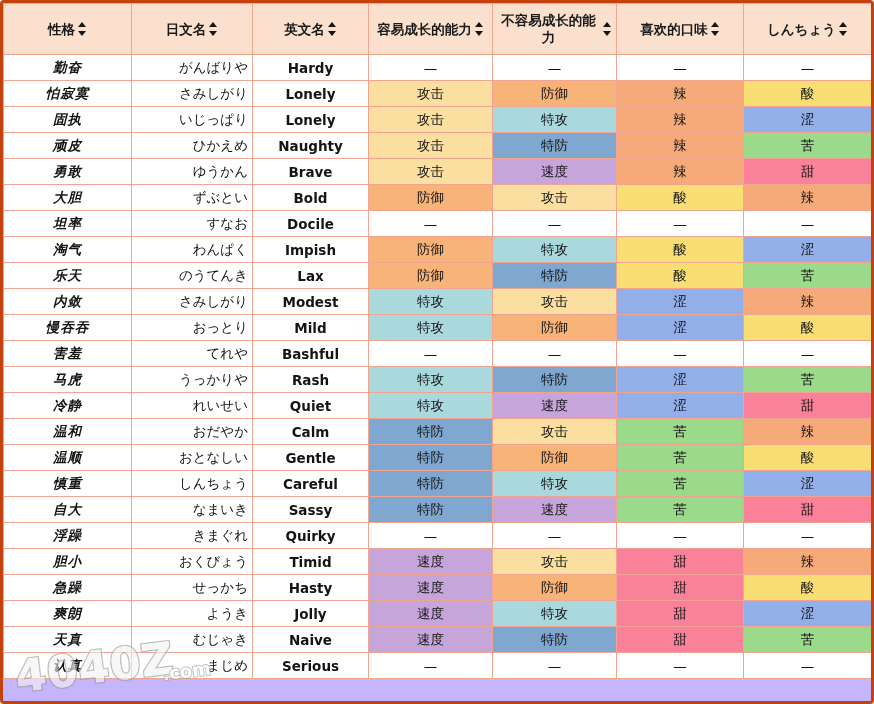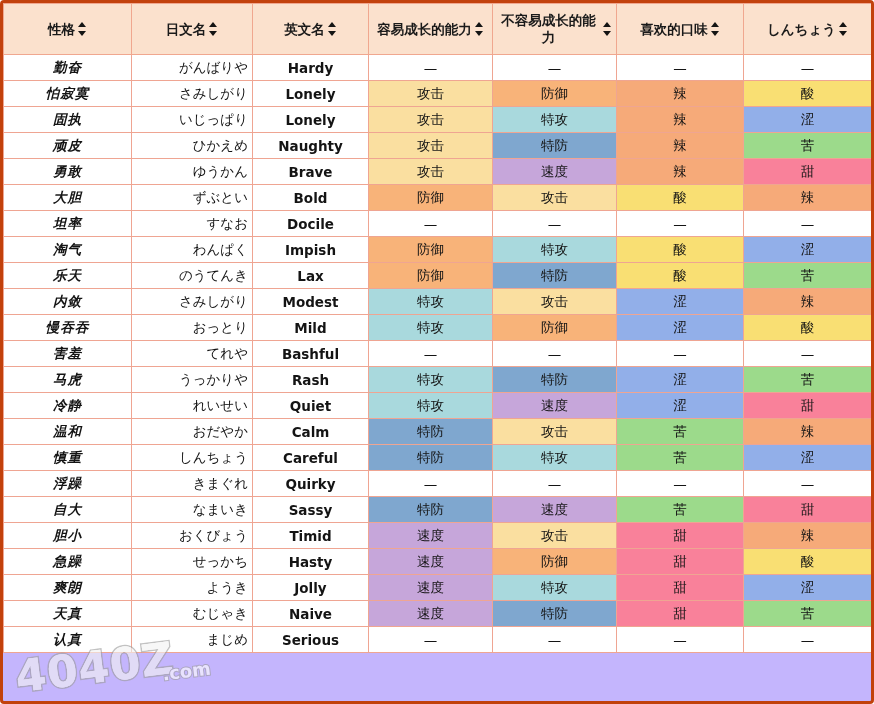--- a/index.html
+++ b/index.html
@@ -321,45 +321,54 @@
         <tr>
           <td class="name-cn">温和</td>
           <td class="name-jp">おだやか</td>
           <td class="name-en">Calm</td>
           <td class=" v-spdef">特防</td>
           <td class=" v-atk">攻击</td>
           <td class=" t-bitter">苦</td>
           <td class=" t-spicy">辣</td>
         </tr>
         <tr>
+          <td class="name-cn">温顺</td>
+          <td class="name-jp">おとなしい</td>
+          <td class="name-en">Gentle</td>
+          <td class=" v-spdef">特防</td>
+          <td class=" v-def">防御</td>
+          <td class=" t-bitter">苦</td>
+          <td class=" t-sour">酸</td>
+        </tr>
+        <tr>
           <td class="name-cn">慎重</td>
           <td class="name-jp">しんちょう</td>
           <td class="name-en">Careful</td>
           <td class=" v-spdef">特防</td>
           <td class=" v-spatk">特攻</td>
           <td class=" t-bitter">苦</td>
           <td class=" t-astr">涩</td>
         </tr>
         <tr>
+          <td class="name-cn">自大</td>
+          <td class="name-jp">なまいき</td>
+          <td class="name-en">Sassy</td>
+          <td class=" v-spdef">特防</td>
+          <td class=" v-speed">速度</td>
+          <td class=" t-bitter">苦</td>
+          <td class=" t-sweet">甜</td>
+        </tr>
+        <tr>
           <td class="name-cn">浮躁</td>
           <td class="name-jp">きまぐれ</td>
           <td class="name-en">Quirky</td>
           <td class=" v-none">—</td>
           <td class=" v-none">—</td>
           <td class=" t-none">—</td>
           <td class=" t-none">—</td>
-        </tr>
-        <tr>
-          <td class="name-cn">自大</td>
-          <td class="name-jp">なまいき</td>
-          <td class="name-en">Sassy</td>
-          <td class=" v-spdef">特防</td>
-          <td class=" v-speed">速度</td>
-          <td class=" t-bitter">苦</td>
-          <td class=" t-sweet">甜</td>
         </tr>
         <tr>
           <td class="name-cn">胆小</td>
           <td class="name-jp">おくびょう</td>
           <td class="name-en">Timid</td>
           <td class=" v-speed">速度</td>
           <td class=" v-atk">攻击</td>
           <td class=" t-sweet">甜</td>
           <td class=" t-spicy">辣</td>
         </tr>

